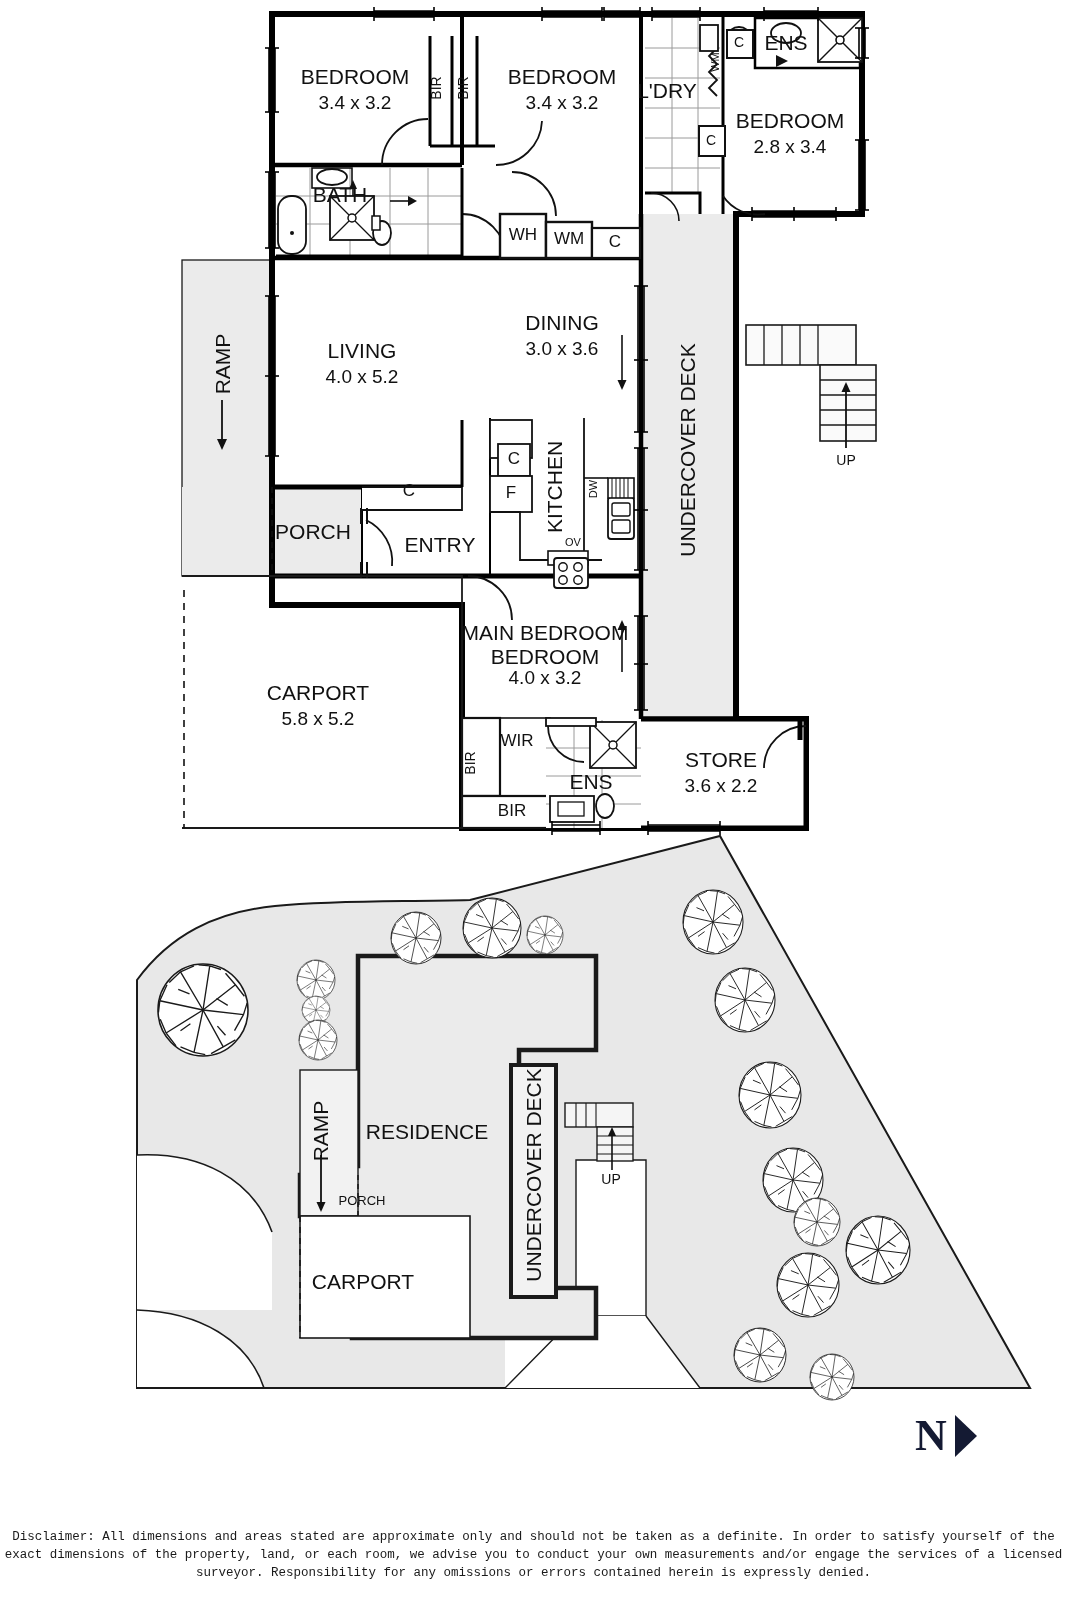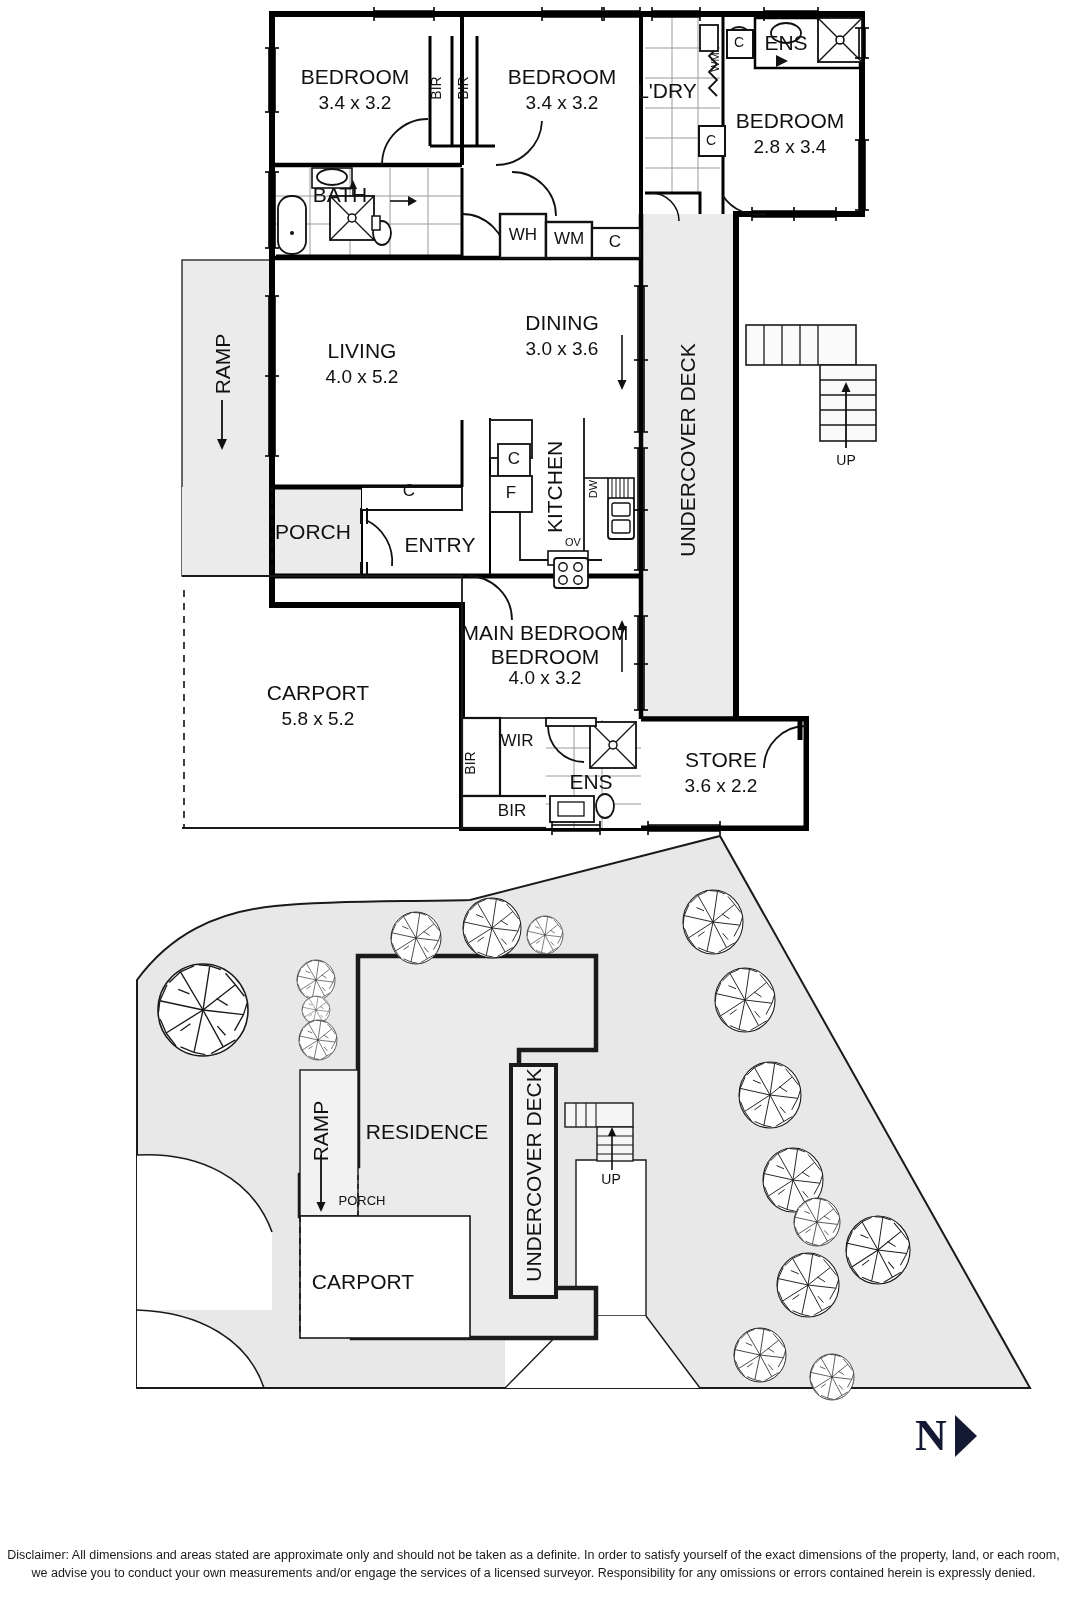--- a/index.html
+++ b/index.html
@@ -7,21 +7,21 @@
   #stage{position:absolute;inset:0;width:1067px;height:1600px;}
   svg{display:block;}
   .rm{font-family:"Liberation Sans",sans-serif;fill:#111;text-anchor:middle;dominant-baseline:middle;}
   .rm-name{font-size:21px;}
   .rm-dim{font-size:19px;}
   .rm-sm{font-size:17px;}
   .rm-xs{font-size:14px;}
   .rm-tiny{font-size:11px;}
   .site-name{font-size:21px;}
   .site-sm{font-size:13px;}
-  .disclaimer{position:absolute;left:0;right:0;bottom:18px;text-align:center;font-size:12.5px;line-height:1.45;color:#1a1a1a;font-family:Liberation Sans, sans-serif;margin-top:24px;}
+  .disclaimer{position:absolute;left:0;right:0;bottom:18px;text-align:center;font-size:12.5px;line-height:1.45;color:#1a1a1a;font-family:Liberation Mono, monospace;margin-top:24px;}
   .northwrap{position:absolute;left:915px;top:1413px;display:flex;align-items:center;gap:6px;}
   .north-n{font-family:"Liberation Serif",serif;font-size:44px;font-weight:700;color:#141a33;line-height:1;}
 </style>
 </head>
 <body>
 
 <div id="stage">
 
   <svg id="plan-svg" width="1067" height="1600" viewBox="0 0 1067 1600">
 

